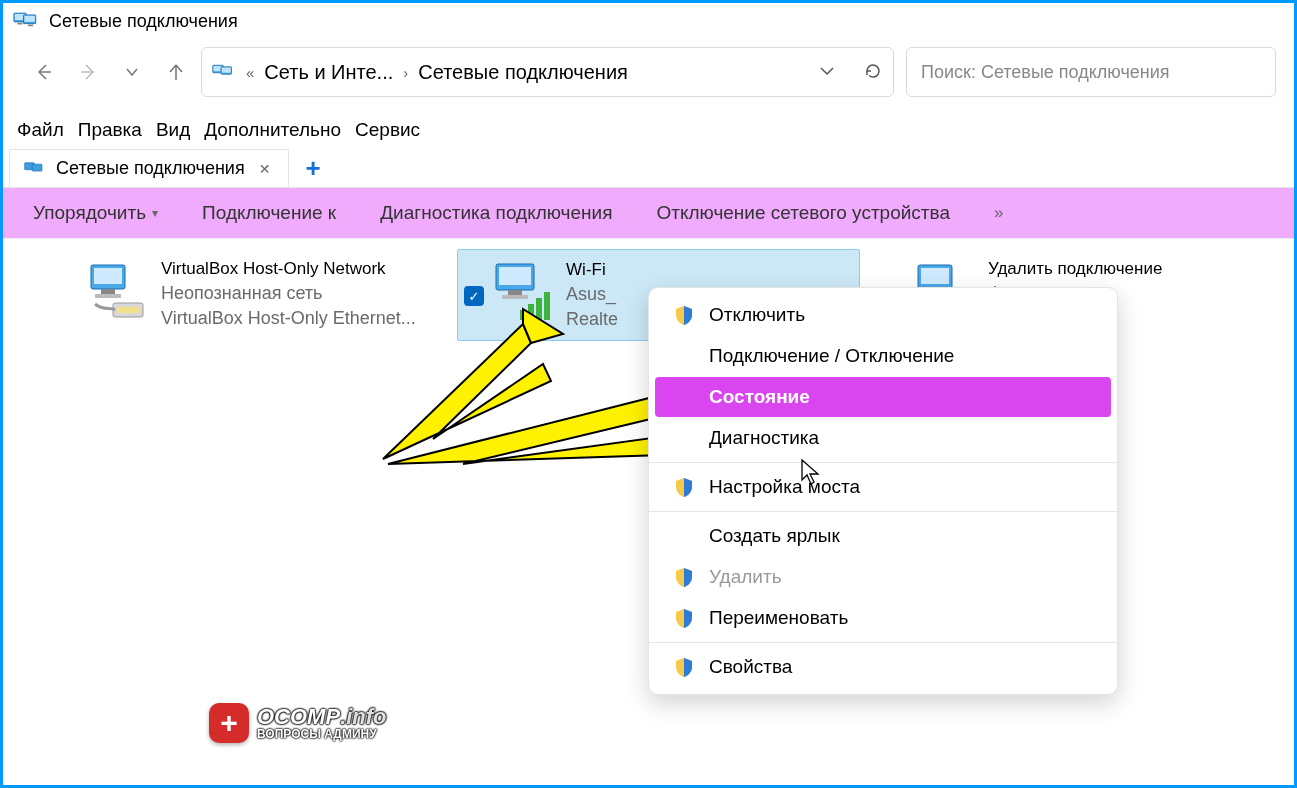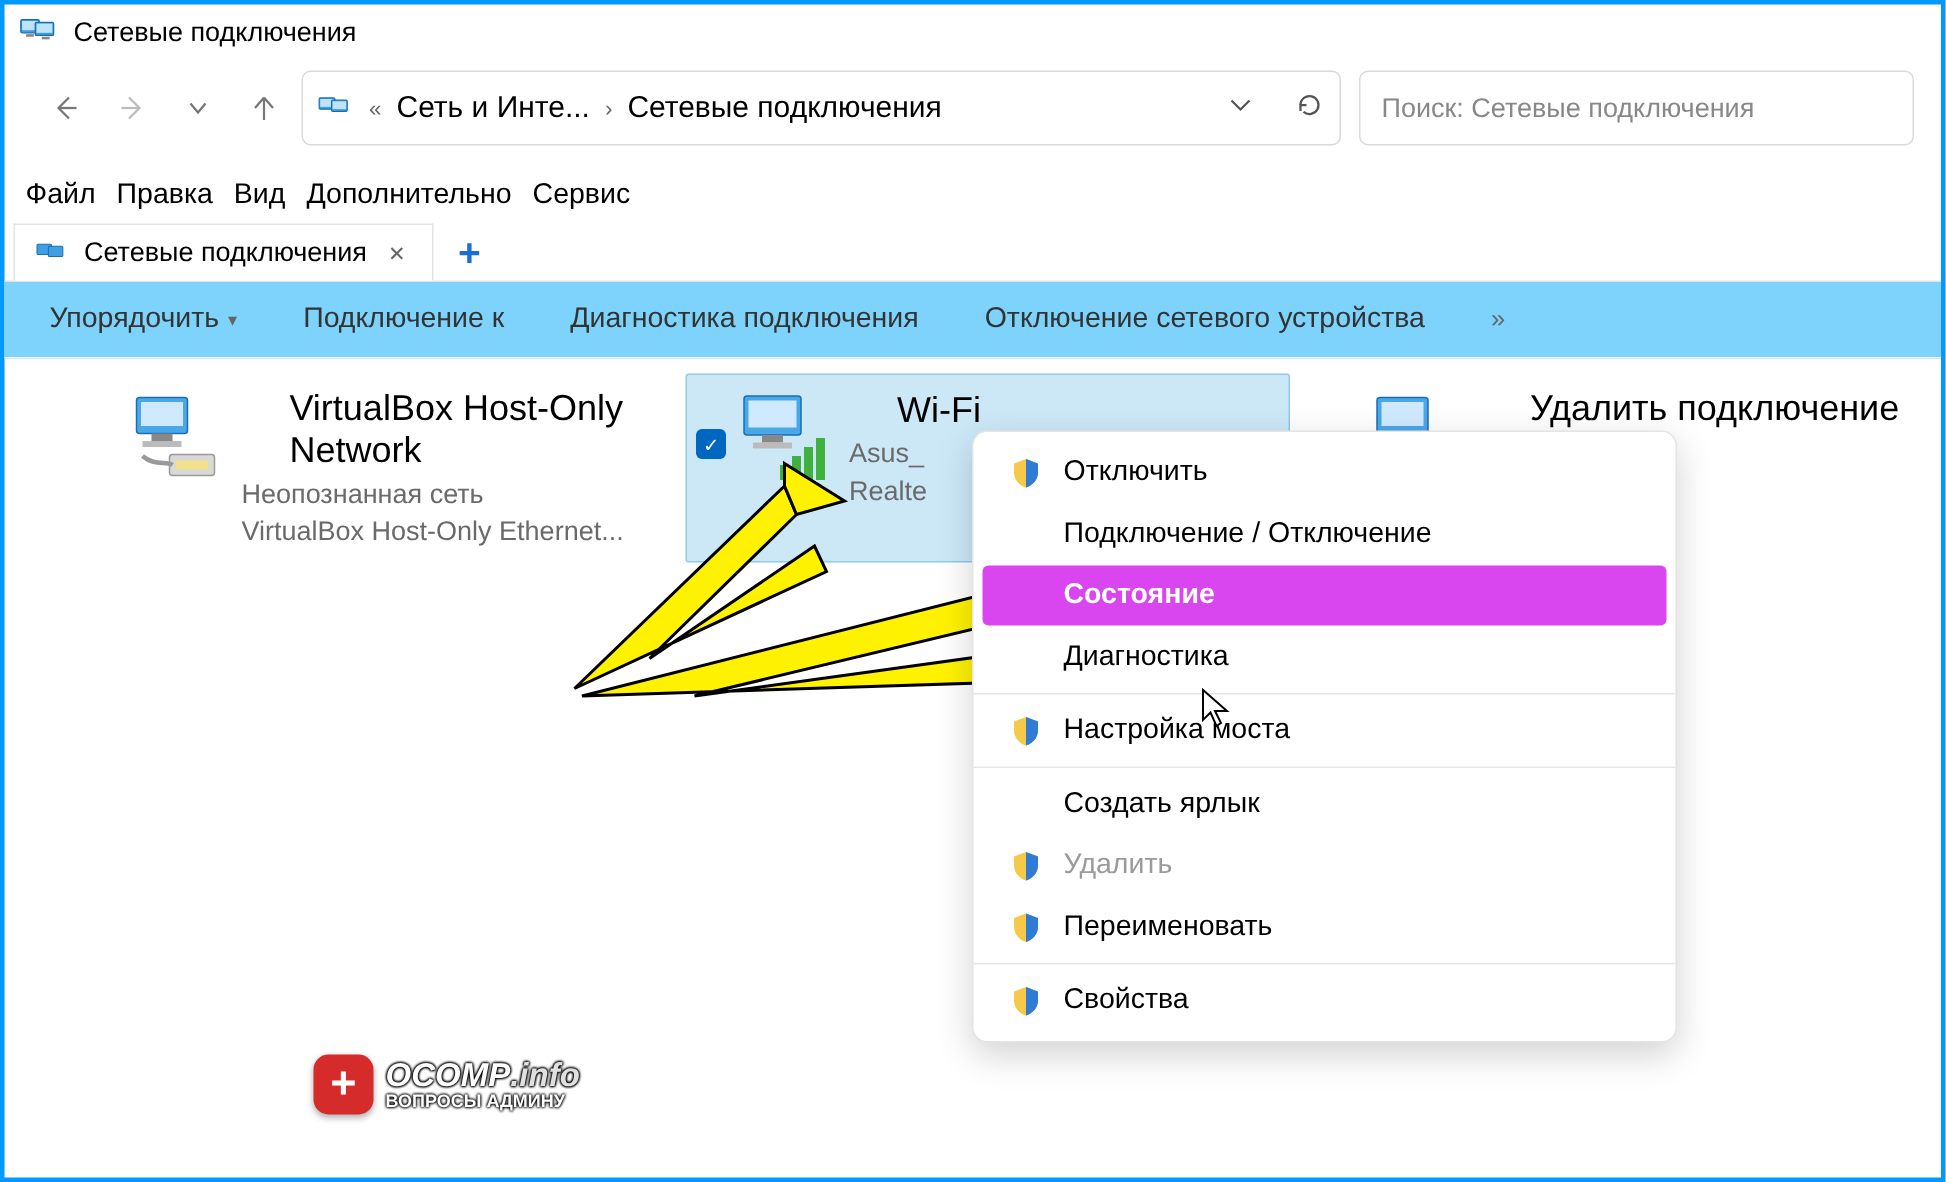--- a/index.html
+++ b/index.html
@@ -95,21 +95,21 @@
   }
   .tab .tablabel { font-size: 18px; }
   .tab-close { color: #666; font-size: 14px; padding: 0 4px;}
   .tab-add { color: #1a6ed8; font-size: 26px; font-weight: 600; padding: 0 16px;}
   
   .toolbar {
     display: flex;
     align-items: center;
     gap: 44px;
     padding: 14px 30px;
-    background: #7dd3fc;
+    background: #f0abfc;
     border-bottom: 1px solid #eef0f3;
   }
   .tool { font-size: 19px; color: #333; display: flex; align-items: center; gap: 6px;}
   .tool-chev { font-size: 12px; color: #666; }
   .tool-overflow { font-size: 17px; color: #666; }
   
   .content {
     position: relative;
     padding: 10px 10px;
     height: 520px;
@@ -140,21 +140,21 @@
     background: #0067c0;
     border-radius: 4px;
     display: flex; align-items: center; justify-content: center;
     color: #fff; font-size: 13px;
   }
   .conn-icon {
     width: 64px; height: 64px;
     flex-shrink: 0;
   }
   .conn-text { display: flex; flex-direction: column; gap: 4px; }
-  .conn-title { font-size: 24px; margin-left: 32px; }
+  .conn-title { font-size: 17px; }
   .conn-sub { font-size: 18px; color: #6a6a6a; }
   
   .ctxmenu {
     position: absolute;
     left: 645px;
     top: 48px;
     width: 470px;
     background: #fff;
     border: 1px solid #e4e4e4;
     border-radius: 10px;

